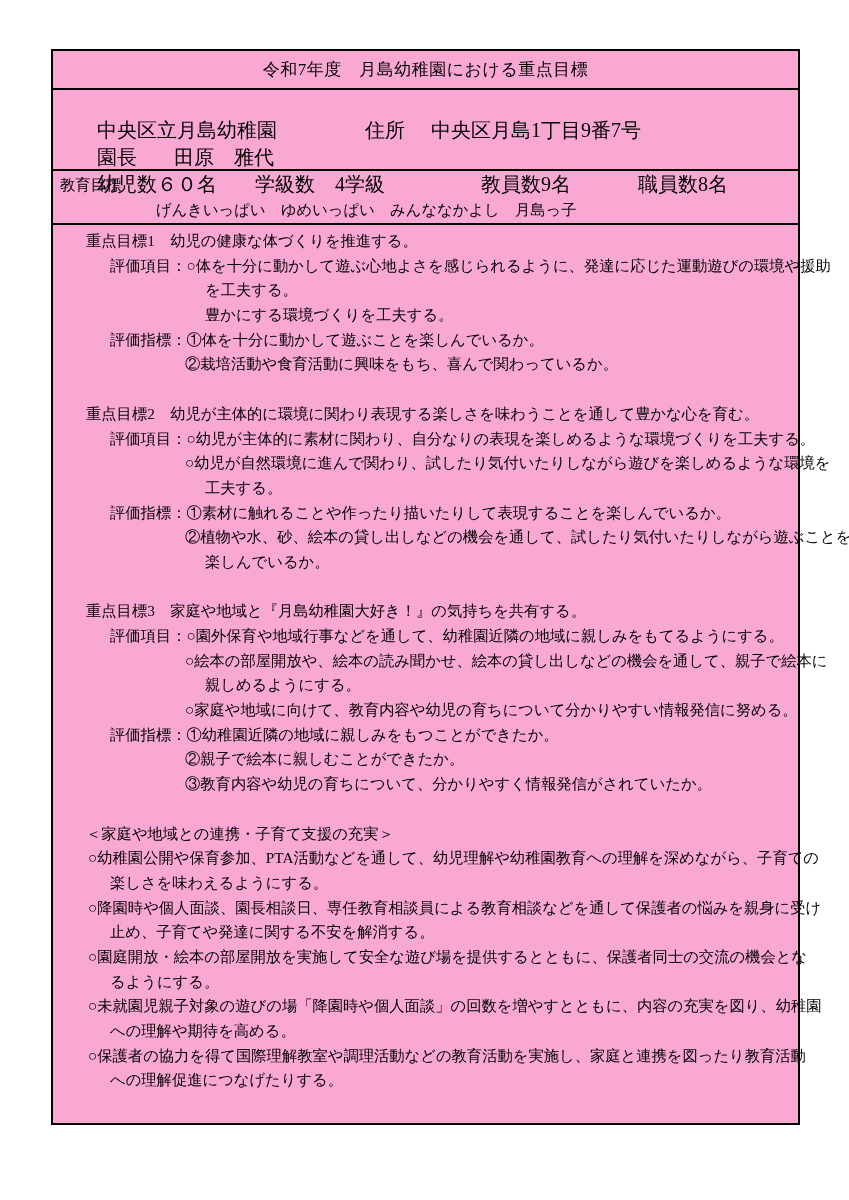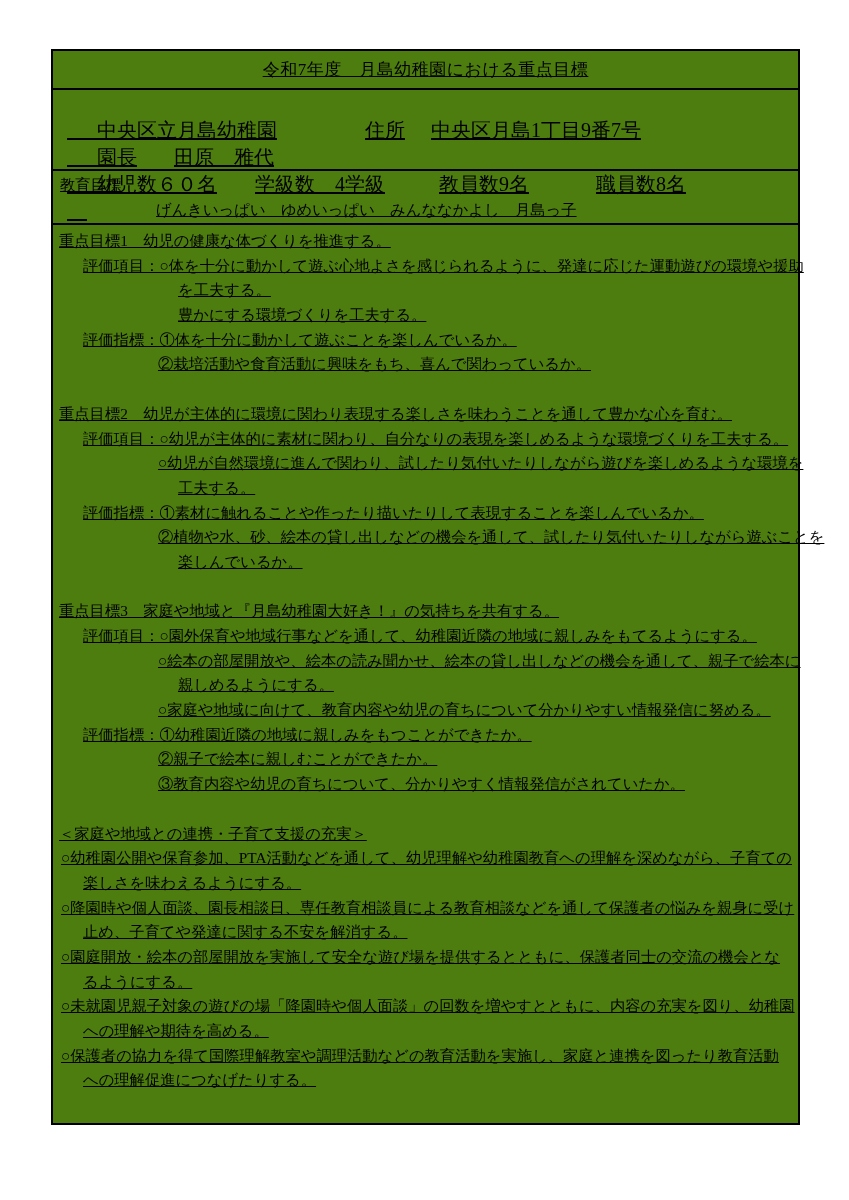--- a/index.html
+++ b/index.html
@@ -15,22 +15,21 @@
     color: #000;
     overflow: hidden;
   }
   .doc {
     position: absolute;
     left: 51px;
     top: 49px;
     width: 745px;
     height: 1072px;
     border: 2px solid #000;
-    background: #4d7c0f;
-    text-decoration: underline;
+    background: #f9a8d4;
   }
   
   .row-title {
     height: 37px;
     border-bottom: 2px solid #000;
     display: flex;
     align-items: center;
     justify-content: center;
     font-size: 17px;
     letter-spacing: 0.5px;
@@ -46,21 +45,21 @@
   }
   .info-line {
     height: 27px;
     line-height: 27px;
     white-space: pre;
   }
   .info-line .m-addr-label { margin-left: 88px; }
   .info-line .m-addr       { margin-left: 26px; }
   .info-line .m-principal  { margin-left: 37px; }
   .info-line .m-classes    { margin-left: 38px; }
-  .info-line .m-teachers   { margin-left: 54px; }
+  .info-line .m-teachers   { margin-left: 96px; }
   .info-line .m-staff      { margin-left: 67px; }
   
   .row-motto {
     height: 52px;
     border-bottom: 2px solid #000;
     font-size: 15.3px;
   }
   .motto-label {
     height: 26px;
     line-height: 28px;
@@ -76,20 +75,21 @@
   
   .row-body {
     font-size: 15.3px;
     padding-top: 4px;
   }
   .ln {
     height: 24.7px;
     line-height: 24.7px;
     white-space: pre;
     overflow: visible;
+    margin-left: 27px;
   }
   .ln.goal   { padding-left: 6px; }
   .ln.label  { padding-left: 30px; }
   .ln.circle { padding-left: 105px; }
   .ln.cont   { padding-left: 125px; }
   .ln.bullet { padding-left: 8px; }
   .ln.bcont  { padding-left: 30px; }
   .ln.blank  { padding-left: 6px; }
 </style>
 </head>

